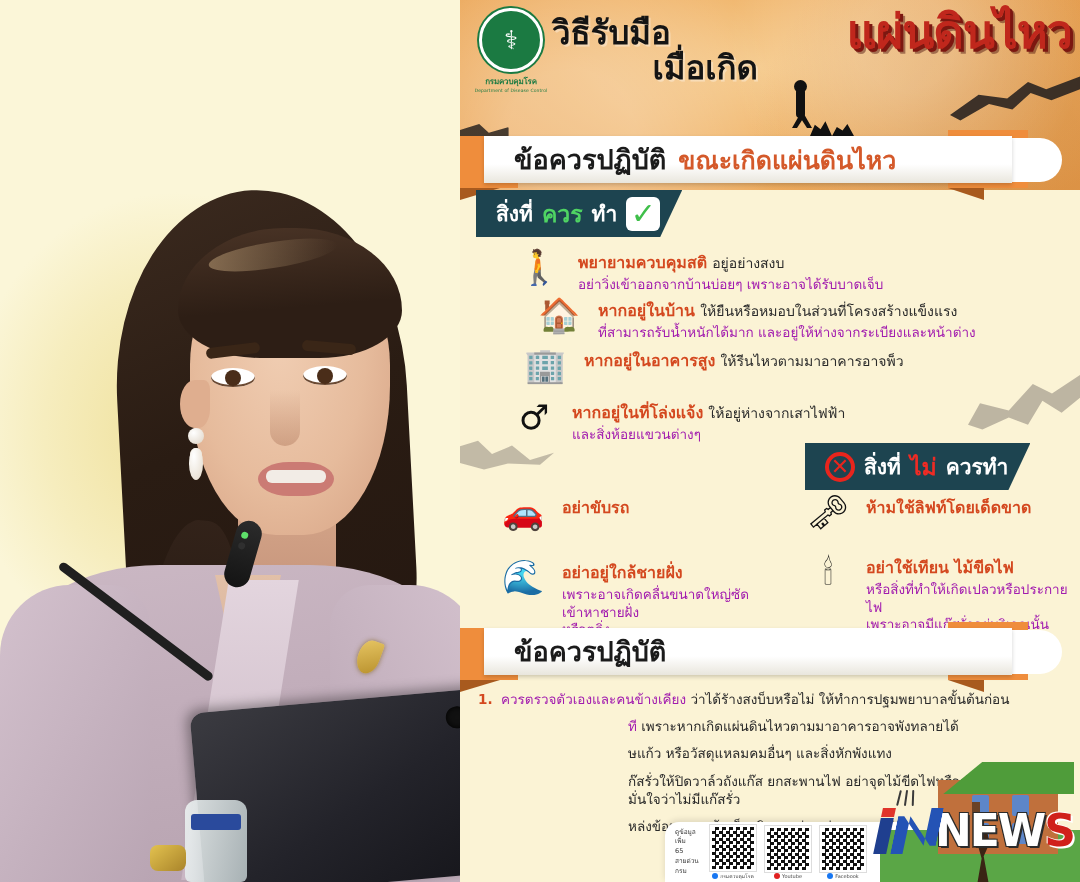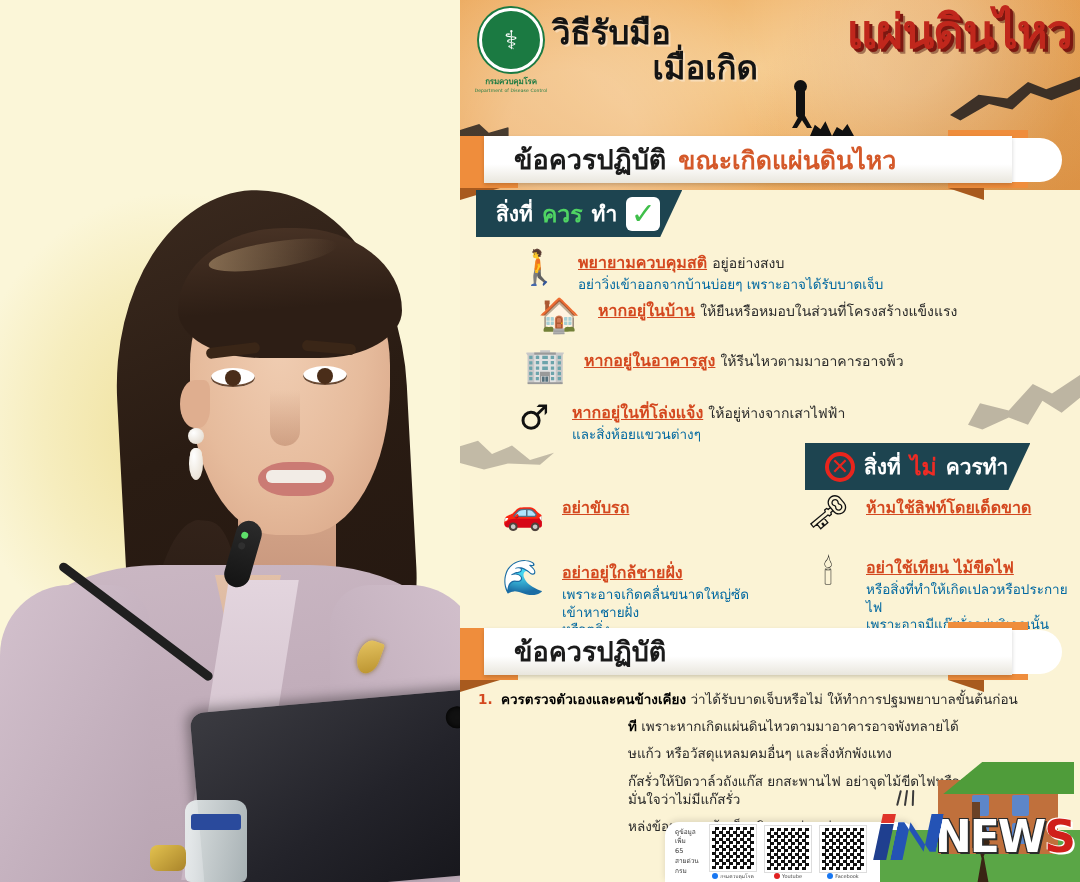--- a/index.html
+++ b/index.html
@@ -176,33 +176,33 @@
   .tag .g{color:#4fd463;font-size:23px;font-weight:bold;}
   .tag .r{color:#ef2b24;font-size:23px;font-weight:bold;}
   .tick{width:34px;height:34px;background:#fff;border-radius:6px;display:flex;align-items:center;justify-content:center;}
   .tick span{color:#3fbf4a;font-size:30px;font-weight:bold;line-height:1;}
   .xmark{width:30px;height:30px;border:4px solid #e8251d;border-radius:50%;display:flex;align-items:center;justify-content:center;box-sizing:border-box;}
   .xmark span{color:#e8251d;font-size:22px;font-weight:bold;line-height:1;}
 
   .item{position:absolute;display:flex;gap:10px;align-items:flex-start;}
   .item .ico{width:56px;flex:0 0 56px;display:flex;align-items:flex-start;justify-content:center;color:#111;font-size:34px;line-height:1;}
   .item .txt{color:#2a2a2a;}
-  .item .hl{color:#d4481f;font-weight:bold;font-size:16px;text-decoration:underline;}
+  .item .hl{color:#d4481f;font-weight:bold;font-size:16px;}
   .item .nm{color:#2a2a2a;font-size:14px;}
-  .item .sub{display:block;font-size:13.5px;color:#0369a1;line-height:1.3;margin-top:1px;}
+  .item .sub{display:block;font-size:13.5px;color:#a21caf;line-height:1.3;margin-top:1px;}
 
   .crack-mid-r{position:absolute;right:-8px;top:360px;width:120px;height:120px;background:#8a8278;
     clip-path:polygon(100% 8%,70% 28%,54% 20%,34% 42%,10% 36%,0 54%,12% 58%,34% 48%,50% 54%,62% 34%,78% 44%,100% 26%);opacity:.55;}
   .crack-mid-l{position:absolute;left:-6px;top:430px;width:100px;height:60px;background:#8a8278;
     clip-path:polygon(0 30%,24% 18%,38% 40%,58% 26%,76% 50%,100% 38%,86% 58%,54% 56%,30% 66%,0 52%);opacity:.5;}
 
   .numlist{position:absolute;left:18px;top:690px;width:584px;}
   .numrow{display:flex;gap:7px;margin-bottom:9px;font-size:13.5px;color:#2a2a2a;line-height:1.35;}
   .numrow .n{color:#d4481f;font-weight:bold;flex:0 0 16px;}
-  .numrow .em{color:#000000;font-weight:bold;}
+  .numrow .em{color:#a21caf;font-weight:normal;}
 
   .qrcard{
     position:absolute;left:205px;top:822px;width:250px;height:60px;
     background:#fff;border-radius:14px 14px 0 0;display:flex;align-items:center;gap:9px;padding:6px 10px;box-sizing:border-box;
     box-shadow:0 -2px 6px rgba(0,0,0,.12);
   }
   .qrside{font-size:6.5px;color:#333;line-height:1.5;width:26px;}
   .qrblock{text-align:center;}
   .qr{width:42px;height:42px;background:
      repeating-conic-gradient(#111 0 25%, #fff 0 50%) 0 0/7px 7px;
@@ -214,21 +214,21 @@
   .ground{position:absolute;left:0;bottom:0;width:200px;height:52px;background:#5aa646;}
   .house{position:absolute;left:58px;bottom:28px;width:120px;height:74px;background:#c0703c;}
   .roof{position:absolute;left:42px;bottom:88px;width:152px;height:40px;background:#4f9c3a;clip-path:polygon(14% 100%,46% 0,100% 0,100% 100%);}
   .win{position:absolute;width:17px;height:21px;background:#5d86c9;border-radius:2px;}
   .fissure{position:absolute;left:86px;bottom:0;width:34px;height:56px;background:#3a2414;
     clip-path:polygon(44% 0,58% 0,70% 30%,52% 54%,66% 100%,34% 100%,46% 58%,32% 28%);}
   .tree{position:absolute;left:92px;bottom:34px;width:8px;height:46px;background:#6b4226;}
   .shake{position:absolute;left:18px;bottom:66px;width:26px;height:26px;}
   .shake i{position:absolute;width:2px;height:16px;background:#3a3a3a;border-radius:2px;}
 
-  .innews{position:absolute;right:6px;bottom:22px;display:flex;align-items:center;}
+  .innews{position:absolute;right:6px;bottom:28px;display:flex;align-items:center;}
   .in-mark{position:relative;width:66px;height:46px;}
   .in-i{position:absolute;left:2px;top:10px;width:13px;height:36px;background:#1f3f8f;transform:skewX(-12deg);}
   .in-i:after{content:"";position:absolute;left:0;top:-10px;width:13px;height:9px;background:#e0342a;}
   .in-n{position:absolute;left:20px;top:0;width:44px;height:46px;background:#2453b5;
     clip-path:polygon(0 100%,0 18%,14% 18%,72% 82%,72% 0,100% 0,100% 82%,86% 82%,28% 18%,28% 100%);transform:skewX(-12deg);}
   .news-word{font-size:44px;font-weight:bold;letter-spacing:-2px;line-height:1;margin-left:-6px;}
   .news-word .w{color:#fff;text-shadow:2px 2px 0 #2b2b2b,-1px -1px 0 #2b2b2b,1px -1px 0 #2b2b2b,-1px 1px 0 #2b2b2b;}
   .news-word .s{color:#d0201b;text-shadow:2px 2px 0 #fff,-1px -1px 0 #fff;}
 </style>
 </head>
@@ -329,20 +329,21 @@
         <span class="nm">อยู่อย่างสงบ</span>
         <span class="sub">อย่าวิ่งเข้าออกจากบ้านบ่อยๆ เพราะอาจได้รับบาดเจ็บ</span>
       </div>
     </div>
 
     <div class="item" style="left:72px;top:298px;width:470px">
       <div class="ico">🏠</div>
       <div class="txt">
         <span class="hl">หากอยู่ในบ้าน</span>
         <span class="nm">ให้ยืนหรือหมอบในส่วนที่โครงสร้างแข็งแรง</span>
+        <span class="sub">ที่สามารถรับน้ำหนักได้มาก และอยู่ให้ห่างจากระเบียงและหน้าต่าง</span>
       </div>
     </div>
 
     <div class="item" style="left:58px;top:348px;width:470px">
       <div class="ico">🏢</div>
       <div class="txt">
         <span class="hl">หากอยู่ในอาคารสูง</span>
         <span class="nm">ให้รีนไหวตามมาอาคารอาจพ็ว</span>
       </div>
     </div>
@@ -406,21 +407,21 @@
       <div class="cap"></div>
       <div class="band">
         <span class="t1">ข้อควรปฏิบัติ</span>
       </div>
     </div>
 
     <div class="numlist">
       <div class="numrow">
         <span class="n">1.</span>
         <span><span class="em">ควรตรวจตัวเองและคนข้างเคียง</span>
-        <span>ว่าได้รับบาดเจ็บหรือไม่ ให้ทำการปฐมพยาบาลขั้นต้นก่อน</span></span>
+        <span>ว่าได้รัางสงบ็บหรือไม่ ให้ทำการปฐมพยาบาลขั้นต้นก่อน</span></span>
       </div>
       <div class="numrow" style="padding-left:150px">
         <span><span class="em">ที</span>
         <span>เพราะหากเกิดแผ่นดินไหวตามมาอาคารอาจพังทลายได้</span></span>
       </div>
       <div class="numrow" style="padding-left:150px">
         <span>ษแก้ว หรือวัสดุแหลมคมอื่นๆ และสิ่งหักพังแทง</span>
       </div>
       <div class="numrow" style="padding-left:150px">
         <span style="white-space:pre-line">ก๊สรั่วให้ปิดวาล์วถังแก๊ส ยกสะพานไฟ อย่าจุดไม้ขีดไฟหรือก่อไฟจนกว่า

